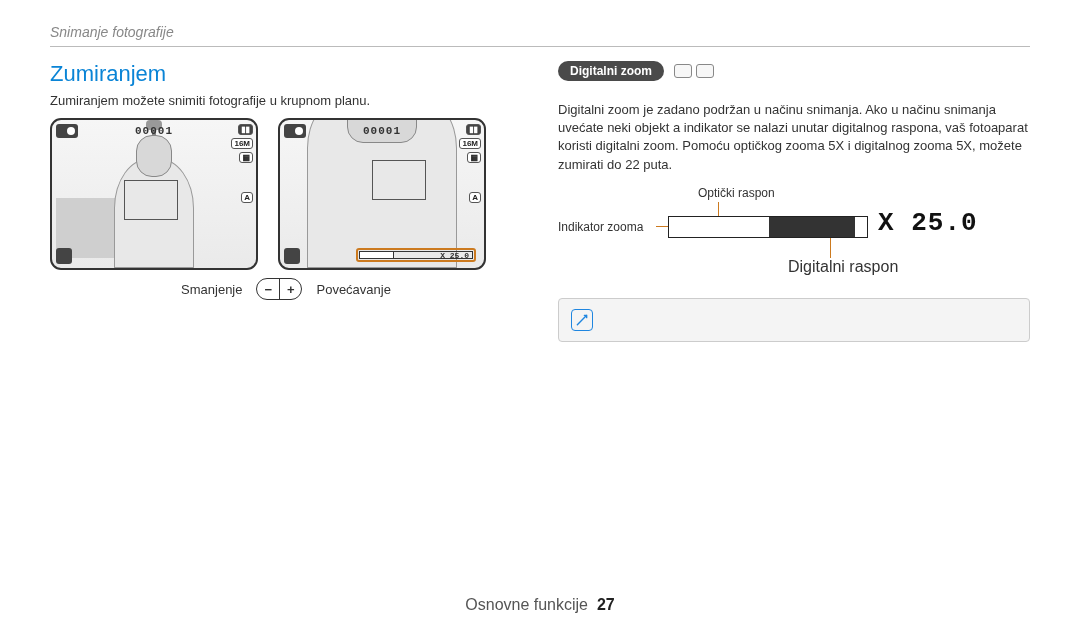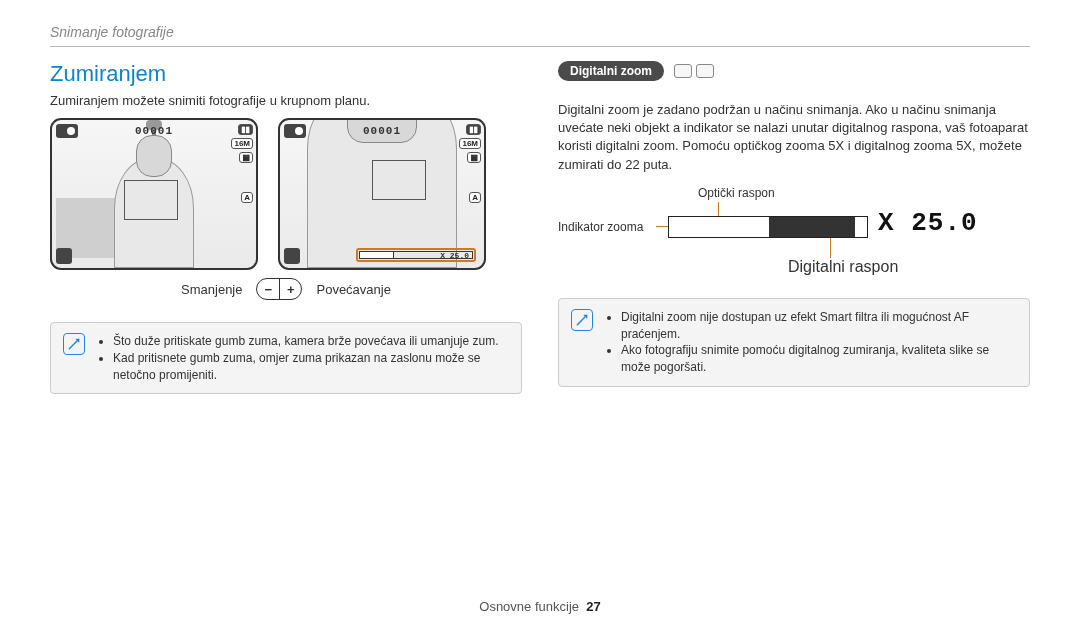--- a/index.html
+++ b/index.html
@@ -153,21 +153,21 @@
     border:1.5px solid #222;
   }
   .zd-bar .opt{ position:absolute; left:0; top:0; bottom:0; width:100px; background:#fff;}
   .zd-bar .dig{ position:absolute; left:100px; top:0; bottom:0; right:12px; background:#333;}
   .zd-bar .tip{ position:absolute; right:0; top:0; bottom:0; width:12px; background:#fff;}
   .zd-x{
     position:absolute; left:320px; top:22px; font-family:"Courier New",monospace; font-weight:900;
     font-size:26px; letter-spacing:1px; color:#111;
   }
   .footer{
-    position:absolute; bottom:16px; left:0; right:0; text-align:center; font-size:13px; color:#555;
+    position:absolute; bottom:16px; left:0; right:0; text-align:center; font-size:16px; color:#555;
   }
   .footer b{ color:#222;}
   
   .lamp{ position:absolute; left:100px; top:6px; width:4px; height:80px; background:#888;}
   .lamp::before{ content:""; position:absolute; left:-6px; top:-6px; width:16px; height:10px; background:#999; border-radius:4px;}
   .bldg{ position:absolute; left:4px; bottom:10px; width:60px; height:60px; background:#cfcfcf;}
 </style>
 </head>
 <body>
 
@@ -234,31 +234,20 @@
 
     <div class="minus-plus-row">
       <span>Smanjenje</span>
       <div class="mp-pill">
         <div class="mp-half">−</div>
           <div class="mp-half">+</div>
       </div>
       <span>Povećavanje</span>
     </div>
 
-    <div class="note-box">
-      <div class="note-icon">
-        <svg viewBox="0 0 24 24">
-            <path d="M4 20 L20 4 M16 4 H20 V8" stroke="#1f86e0" stroke-width="2.4" fill="none" stroke-linecap="round" stroke-linejoin="round"></path>
-          </svg>
-      </div>
-      <ul class="note-list">
-        <li>Što duže pritiskate gumb zuma, kamera brže povećava ili umanjuje zum.</li>
-        <li>Kad pritisnete gumb zuma, omjer zuma prikazan na zaslonu može se netočno promijeniti.</li>
-      </ul>
-    </div>
   </div>
 
   <div class="col col-right">
     <div class="chip-row">
       <span class="chip">Digitalni zoom</span>
       <div class="mini-icons">
         <div class="mini-ic"></div>
         <div class="mini-ic"></div>
       </div>
     </div>
@@ -278,24 +267,20 @@
       </div>
       <div class="zd-x">X 25.0</div>
     </div>
 
     <div class="note-box">
       <div class="note-icon">
         <svg viewBox="0 0 24 24">
             <path d="M4 20 L20 4 M16 4 H20 V8" stroke="#1f86e0" stroke-width="2.4" fill="none" stroke-linecap="round" stroke-linejoin="round"></path>
           </svg>
       </div>
-      <ul class="note-list">
-        <li>Digitalni zoom nije dostupan uz efekt Smart filtra ili mogućnost AF praćenjem.</li>
-        <li>Ako fotografiju snimite pomoću digitalnog zumiranja, kvaliteta slike se može pogoršati.</li>
-      </ul>
     </div>
   </div>
 </div>
 
 <div class="footer">
   <span>Osnovne funkcije</span>&nbsp;
   <b>27</b>
 </div>
 
 </body></html>

